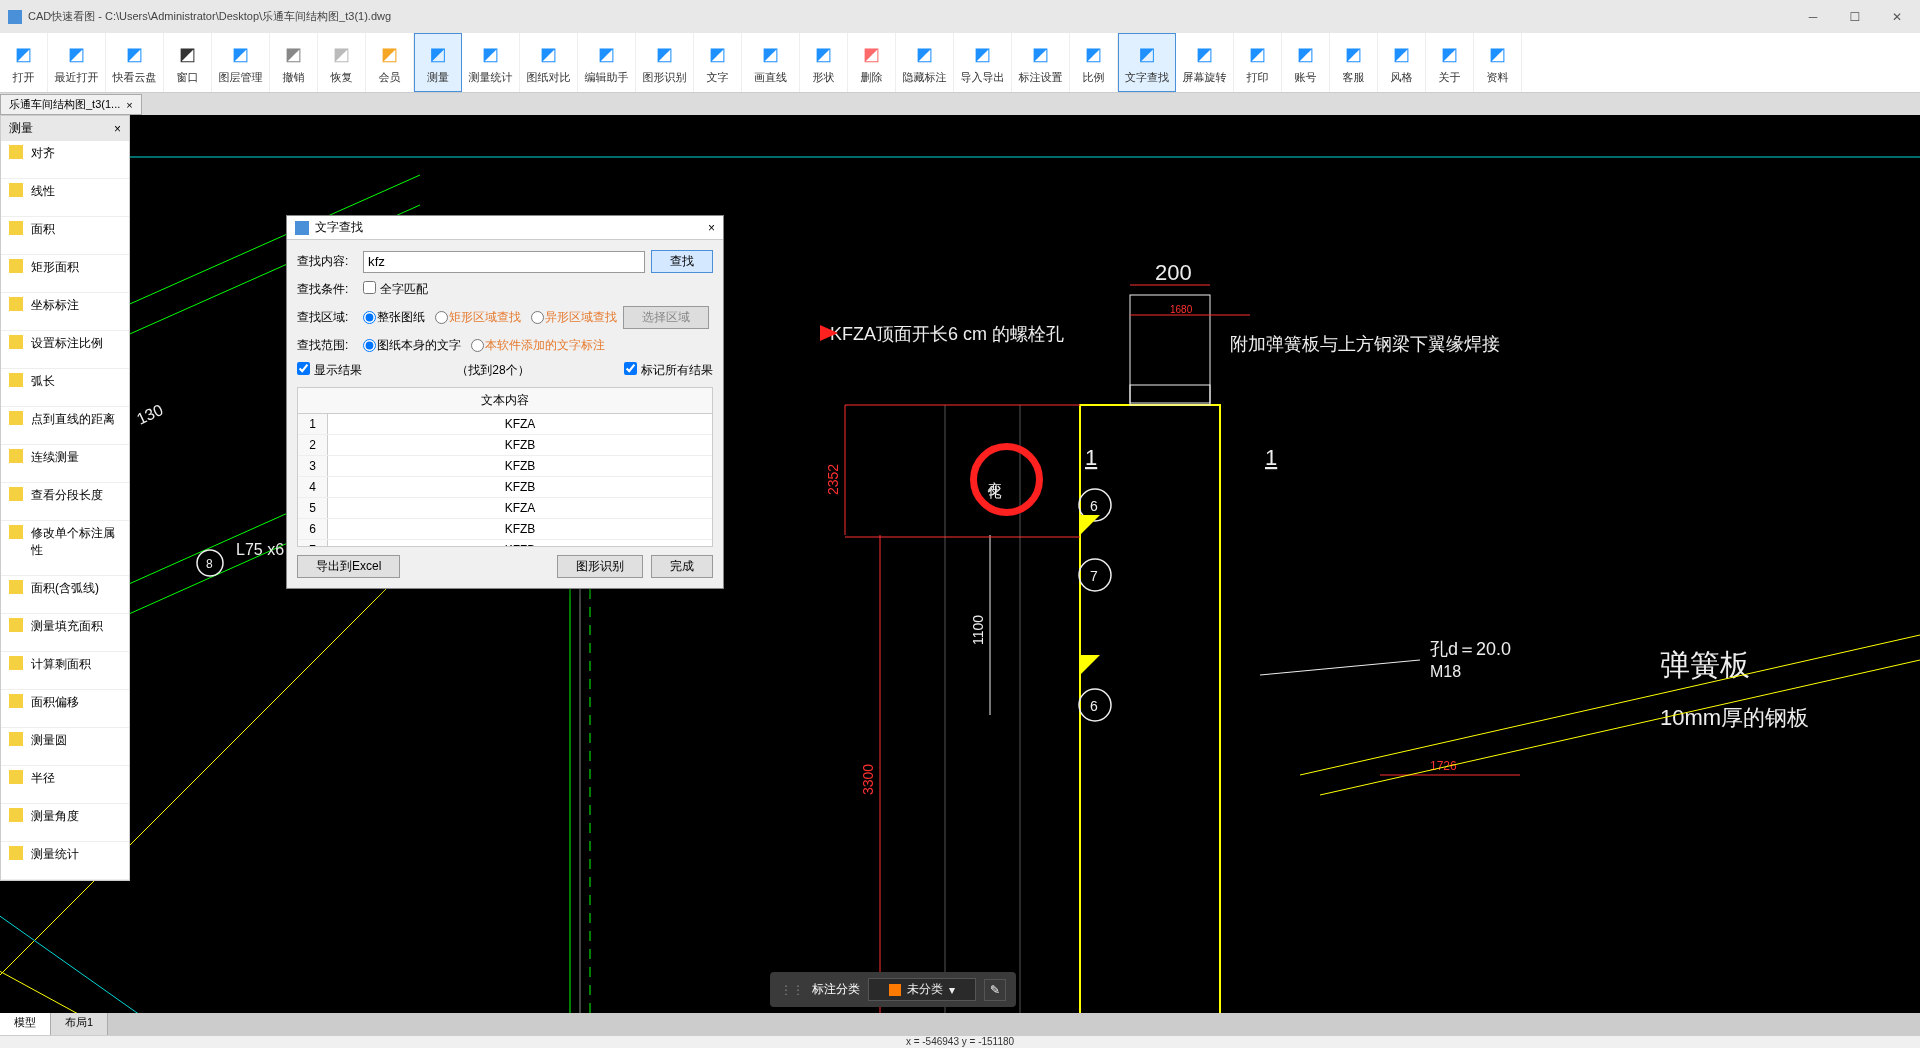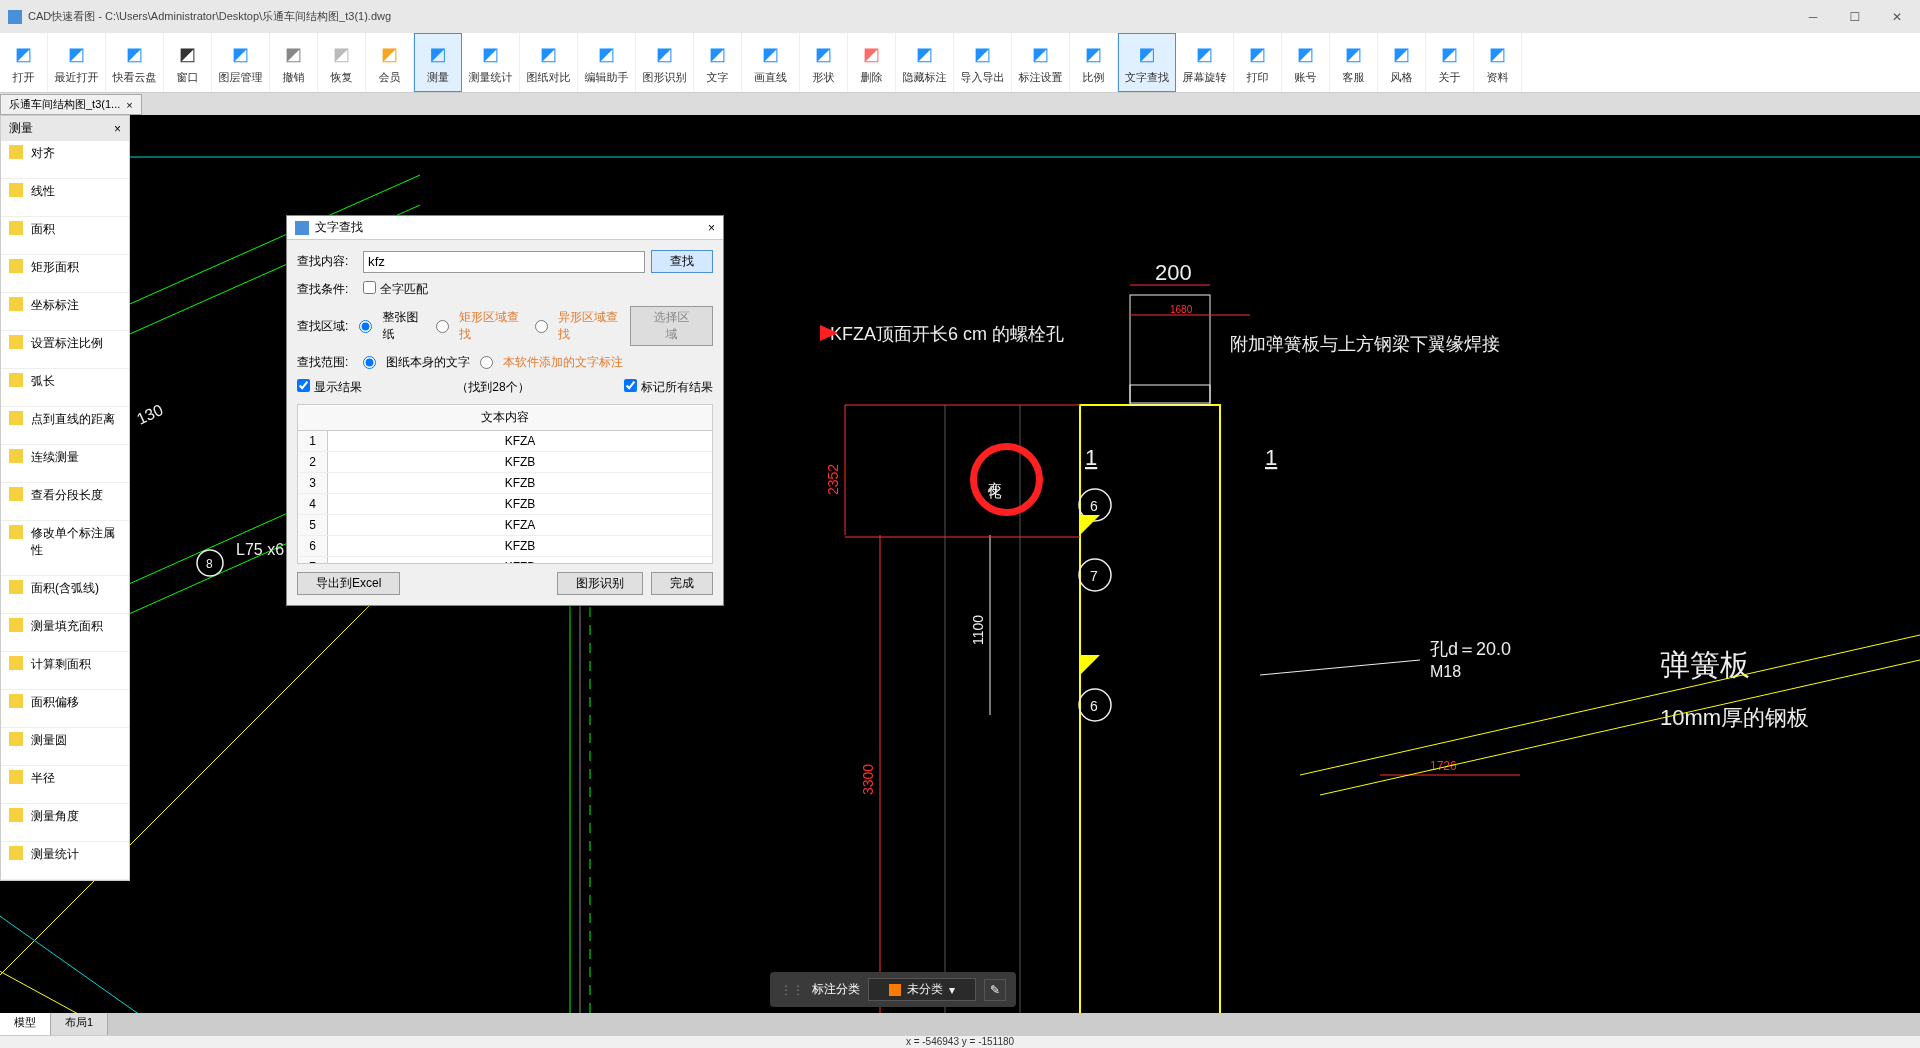--- a/index.html
+++ b/index.html
@@ -35,21 +35,21 @@
 .dlg-title { height: 24px; background: #fff; display: flex; align-items: center; padding: 0 8px; font-size: 12px; border-bottom: 1px solid #ccc; }
 .dlg-title .icon { width: 14px; height: 14px; background: #4a90d9; margin-right: 6px; }
 .dlg-title .spacer { flex: 1; }
 .dlg-body { padding: 10px; font-size: 12px; }
 .dlg-row { display: flex; align-items: center; margin-bottom: 8px; gap: 6px; }
 .dlg-label { width: 60px; }
 .dlg-input { flex: 1; height: 22px; border: 1px solid #999; padding: 0 4px; background: #fff; }
 .dlg-btn { padding: 2px 18px; border: 1px solid #999; background: #e0e0e0; cursor: pointer; font-size: 12px; }
 .dlg-btn.primary { background: #d4e8ff; border-color: #4a90d9; }
 .radio-group { display: flex; gap: 10px; align-items: center; }
-.radio-item { display: flex; align-items: center; gap: 10px; }
+.radio-item { display: flex; align-items: center; gap: 1px; }
 .radio-item.orange { color: #e67a2e; }
 .check-item { display: flex; align-items: flex-start; gap: 4px; }
 
 .result-table { border: 1px solid #ccc; background: #fff; margin-top: 6px; }
 .rt-header { background: #f8f8f8; padding: 4px; text-align: center; font-size: 12px; border-bottom: 1px solid #ccc; }
 .rt-body { max-height: 132px; overflow-y: auto; }
 .rt-row { display: flex; border-bottom: 1px solid #eee; }
 .rt-cell-num { width: 30px; text-align: center; padding: 3px; border-right: 1px solid #ccc; background: #f8f8f8; font-size: 12px; }
 .rt-cell-val { flex: 1; text-align: center; padding: 3px; font-size: 12px; }
 .dlg-footer { display: flex; justify-content: space-between; padding: 8px 0 0; }

